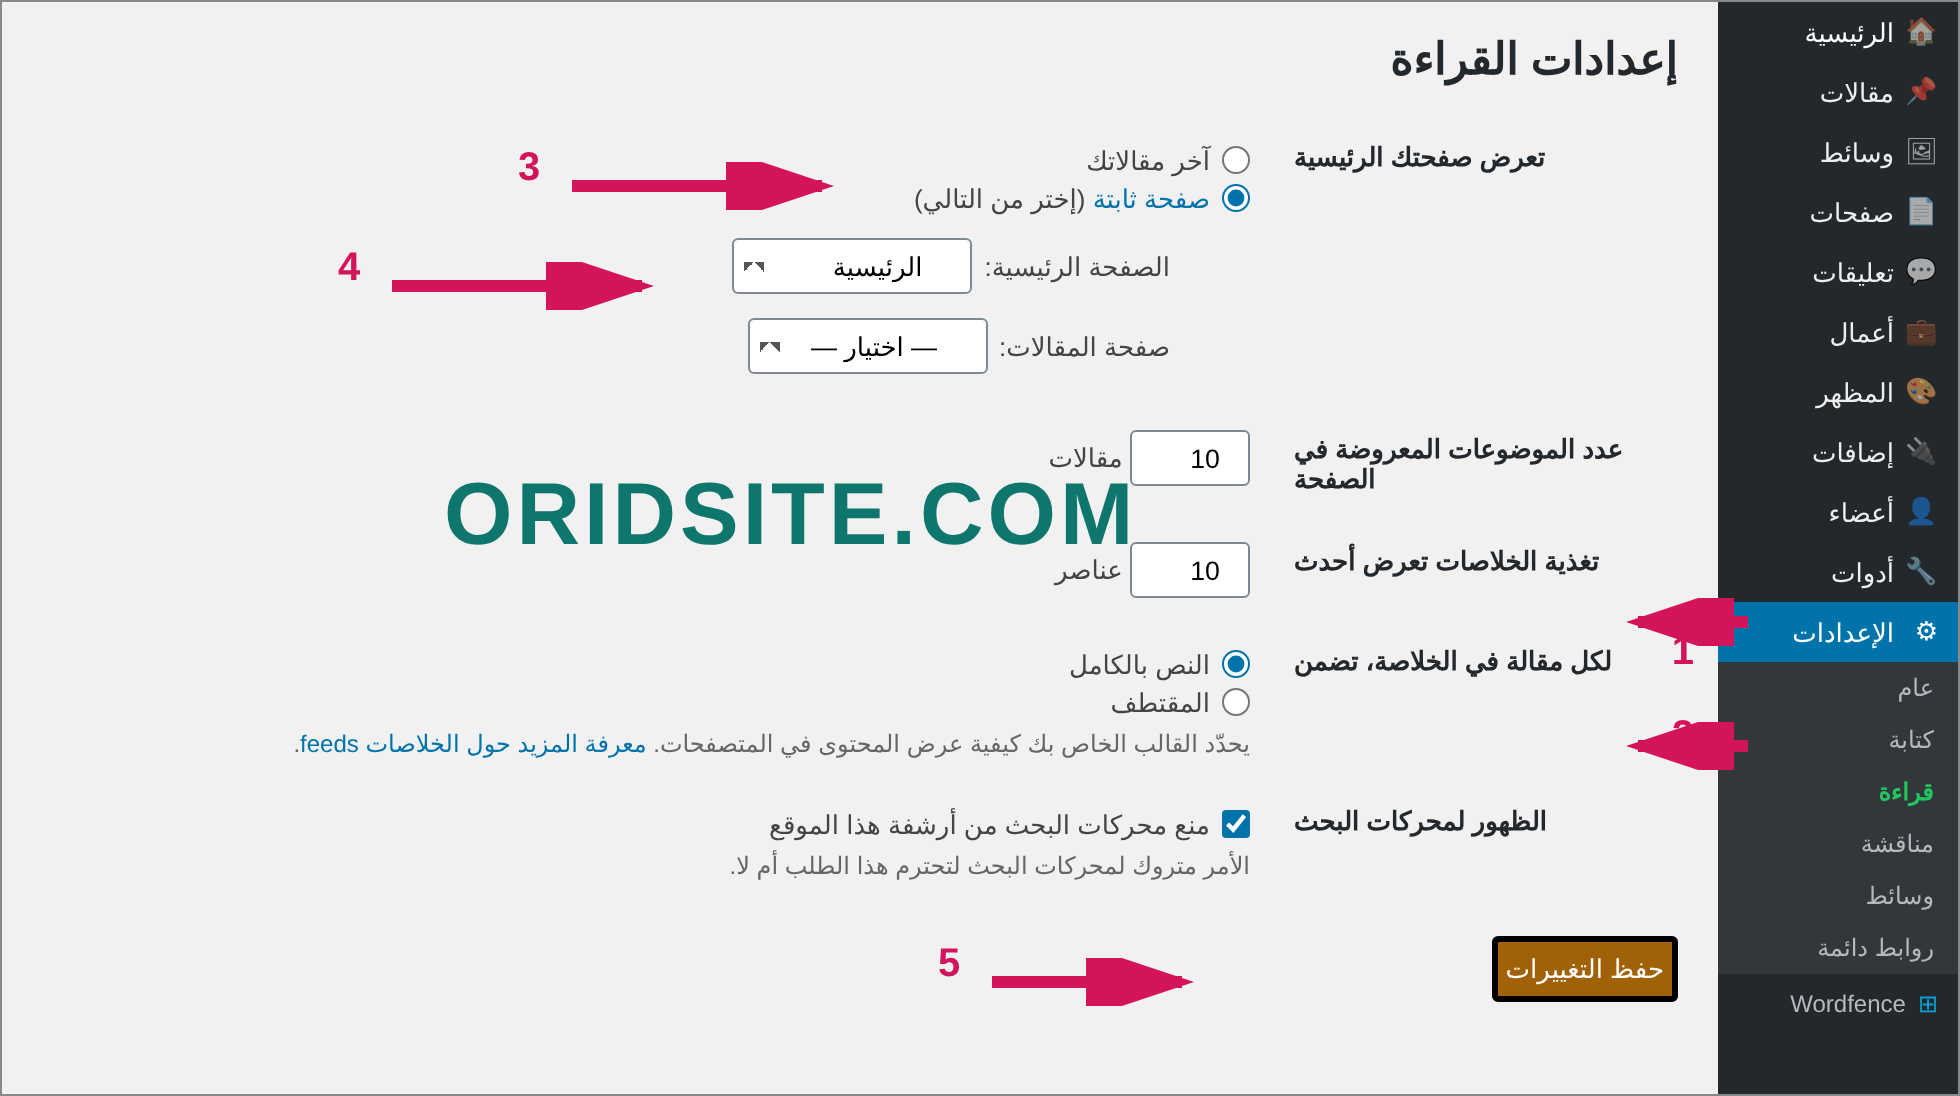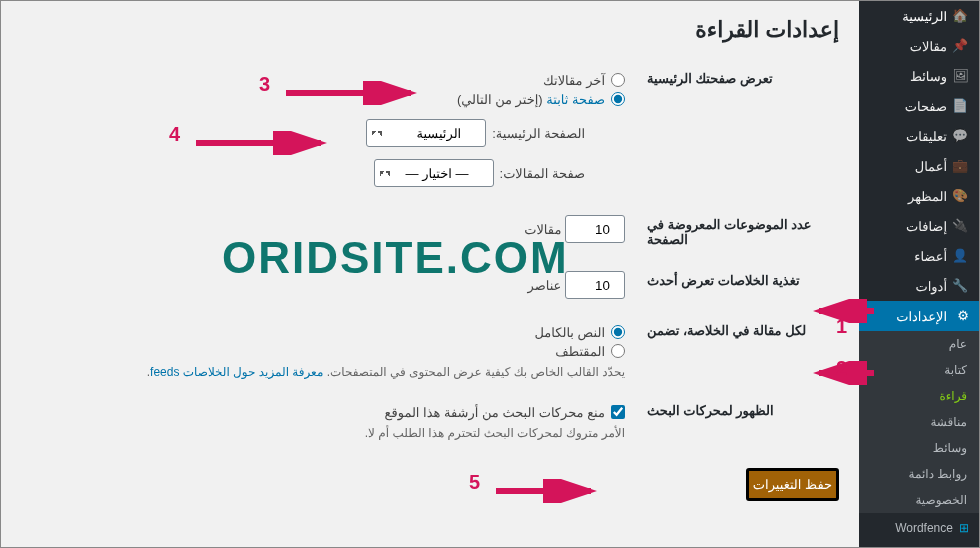--- a/index.html
+++ b/index.html
@@ -5,21 +5,21 @@
 *{box-sizing:border-box;margin:0;padding:0}
 body{font-family:Tahoma,Arial,sans-serif;font-size:13px;color:#444;background:#f1f1f1;width:980px;height:548px;overflow:hidden;position:relative;border:1px solid #888}
 .wrap{display:flex;height:100%}
 .sidebar{width:120px;background:#23282d;color:#eee;flex-shrink:0;overflow:hidden}
 .menu-item{padding:7px 10px;font-size:13px;color:#eee;cursor:pointer;display:flex;align-items:center;gap:6px}
 .menu-item.top{color:#fff}
 .menu-item.active{background:#0073aa;color:#fff}
 .menu-icon{width:16px;height:16px;display:inline-block;opacity:.6}
 .submenu{background:#32373c}
 .sub-item{padding:6px 12px 6px 21px;font-size:12px;color:#b4b9be;cursor:pointer}
-.sub-item.current{color:#84cc16;font-weight:400}
+.sub-item.current{color:#22c55e;font-weight:700}
 .wf{padding:8px 10px;color:#b4b9be;display:flex;align-items:center;gap:6px;font-size:12px}
 .content{flex:1;padding:12px 20px;background:#f1f1f1;position:relative;overflow:hidden}
 h1{font-size:22px;font-weight:700;color:#23282d;margin:4px 0 14px}
 .form-table{width:100%}
 .form-table th{text-align:left;vertical-align:top;width:200px;padding:12px 0 12px 10px;font-weight:600;color:#23282d;font-size:13px}
 .form-table td{padding:10px 10px;vertical-align:top;font-size:13px;color:#444}
 .radio-row{display:flex;align-items:flex-start;gap:6px;margin:4px 0}
 input[type=radio],input[type=checkbox]{width:14px;height:14px;cursor:pointer}
 input[type=radio]:checked{accent-color:#0073aa}
 input[type=checkbox]:checked{accent-color:#0073aa}
@@ -83,21 +83,20 @@
         <span class="menu-icon" style="opacity:1">⚙</span>
         <span>الإعدادات</span>
       </div>
     <div class="submenu">
       <div class="sub-item">عام</div>
       <div class="sub-item">كتابة</div>
       <div class="sub-item current">قراءة</div>
       <div class="sub-item">مناقشة</div>
       <div class="sub-item">وسائط</div>
       <div class="sub-item">روابط دائمة</div>
-      <div class="sub-item">الخصوصية</div>
     </div>
     <div class="wf">
         <span style="color:#00a0d2">⊞</span>
         <span>Wordfence</span>
       </div>
   </div>
 
   <div class="content">
     <div class="watermark">ORIDSITE.COM</div>
     <div class="content-inner">

